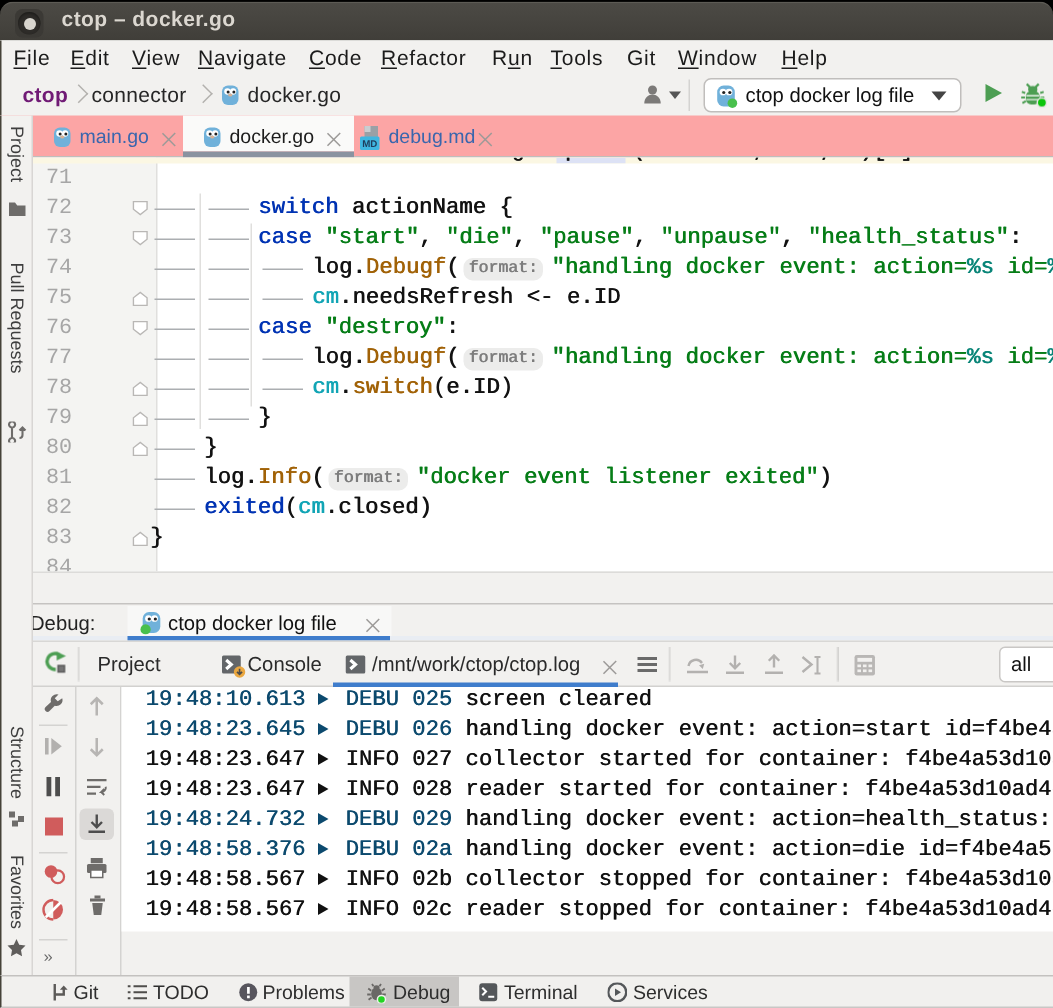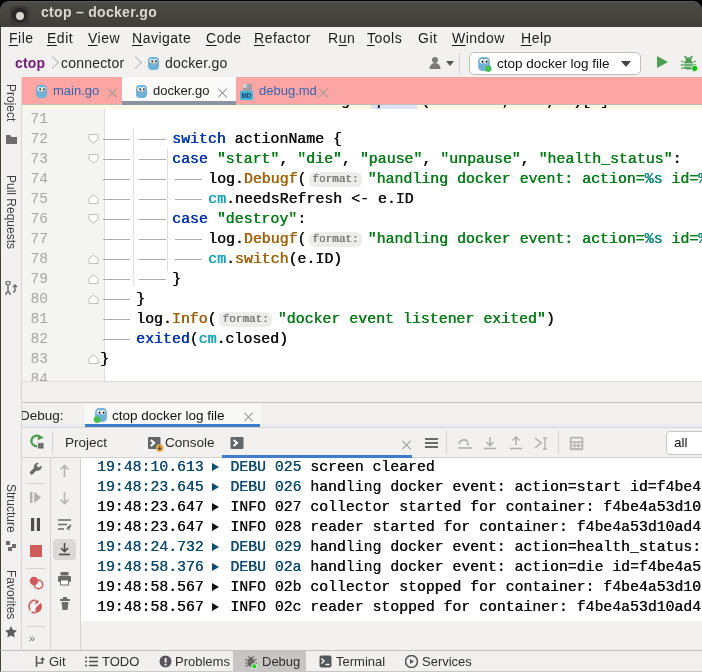--- a/index.html
+++ b/index.html
@@ -291,20 +291,21 @@
       <rect x="1" y="2" width="12.5" height="12" rx="1" fill="#636669"></rect>
       <path d="M3.8 5 l3.4 3 -3.4 3" stroke="#fff" stroke-width="2.1" fill="none"></path>
       <circle cx="12.7" cy="13" r="3.8" fill="#eaa740"></circle>
       <path d="M12.7 10.8 v3.4 M11 12.9 l1.7 1.7 1.7-1.7" stroke="#4c4c4c" stroke-width="1.1" fill="none"></path>
     </svg>
 <span class="t" style="left:164px">Console</span>
 <svg class="icon" style="left:229px;top:8px" width="14" height="14" viewBox="0 0 14 14">
       <rect x="0.5" y="1" width="13" height="12" rx="1" fill="#636669"></rect>
       <path d="M3.6 4 l3.4 3 -3.4 3" stroke="#fff" stroke-width="2.1" fill="none"></path>
     </svg>
+<span class="t" style="left:247px">/mnt/work/ctop/ctop.log</span>
 <span class="x" style="left:401px;top:12px"></span>
 <div class="icon" style="left:424px;top:10px;width:13px;height:2px;background:#6a6a6a;box-shadow:0 4px 0 #6a6a6a,0 8px 0 #6a6a6a"></div>
 <div class="vsep" style="left:446px;top:431px;height:23px;position:fixed"></div>
 <svg class="icon" style="left:456px;top:8px" width="16" height="15" viewBox="0 0 16 15">
       <path d="M2 8 a5 5 0 0 1 9-2" stroke="#b3b1af" stroke-width="1.6" fill="none"></path>
       <path d="M12.5 6.5 l-3.5 1 2.5 2.5z" fill="#b3b1af"></path>
       <path d="M1 12 h14" stroke="#b3b1af" stroke-width="1.6"></path>
     </svg>
 <svg class="icon" style="left:482px;top:8px" width="14" height="15" viewBox="0 0 14 15">
       <path d="M7 1 v8 M3.5 6 L7 9.5 L10.5 6" stroke="#b3b1af" stroke-width="1.6" fill="none"></path>

